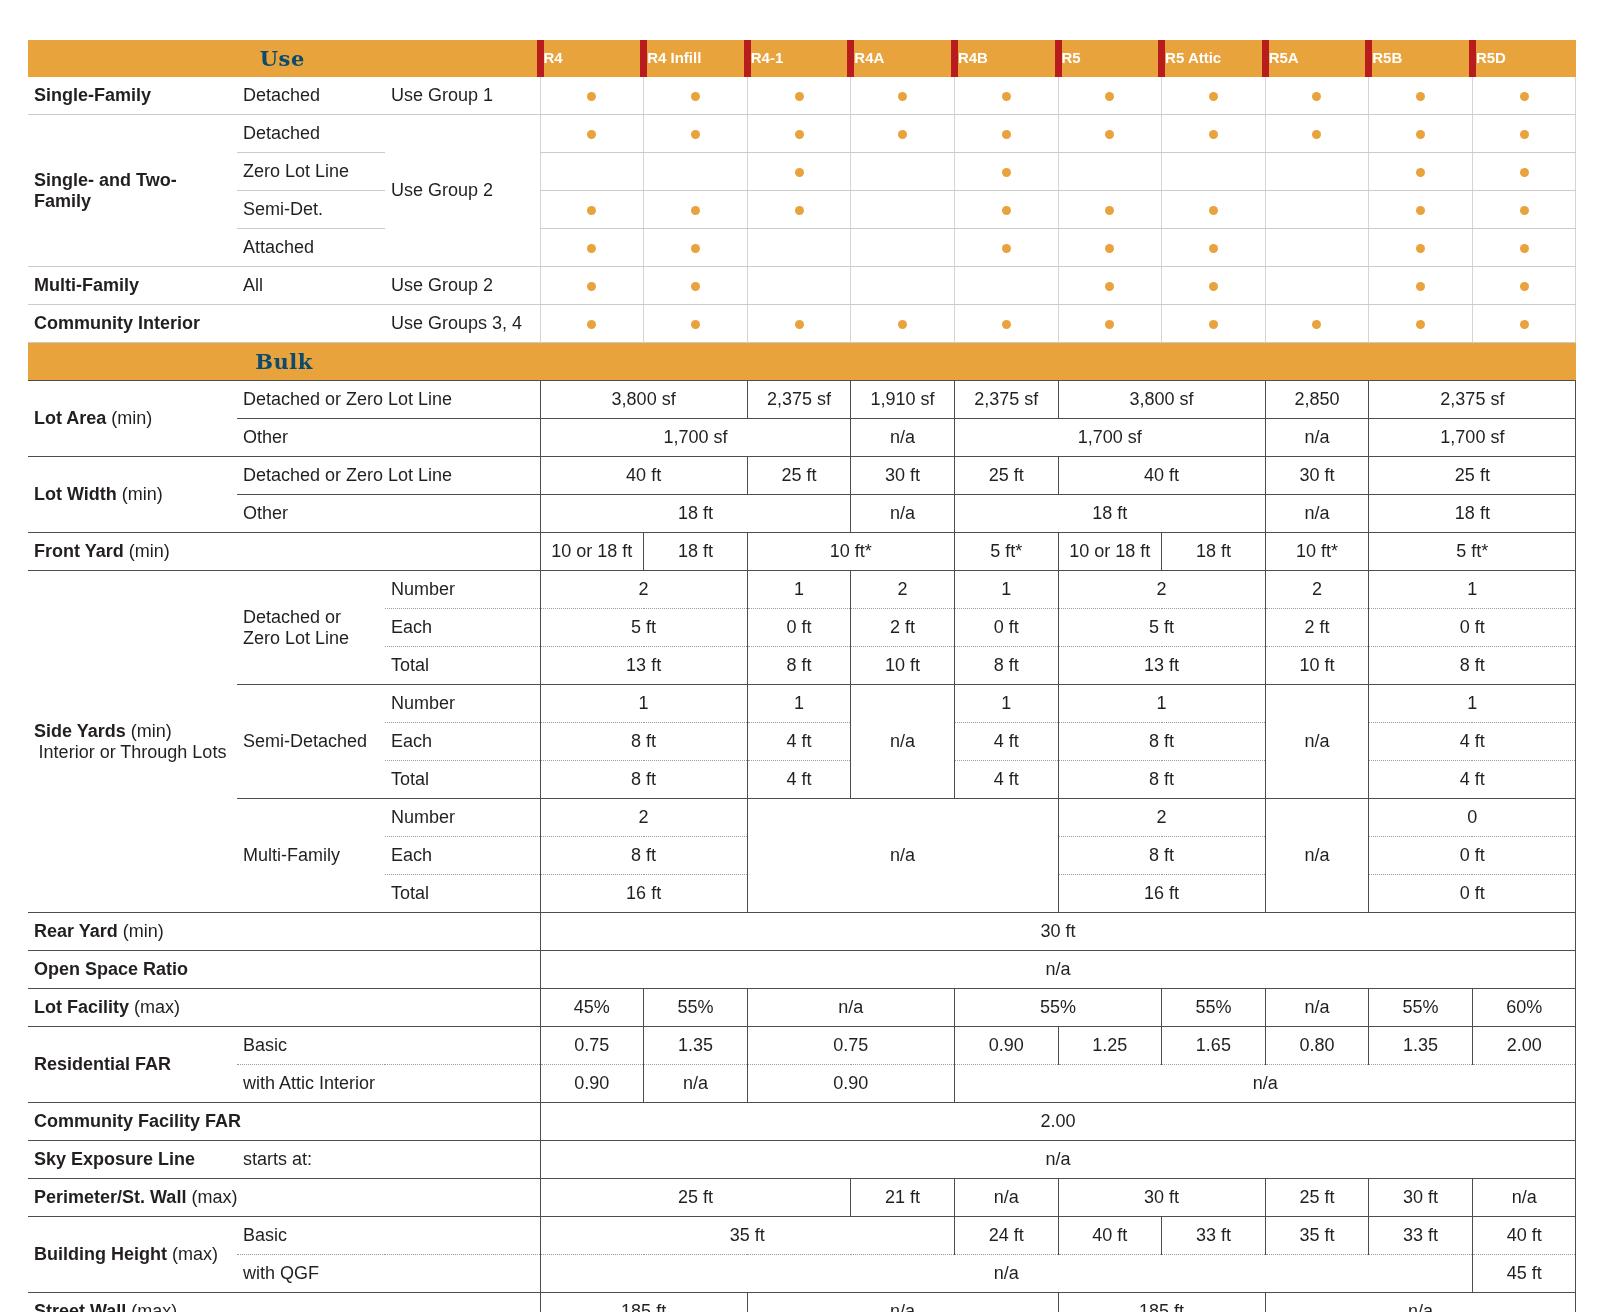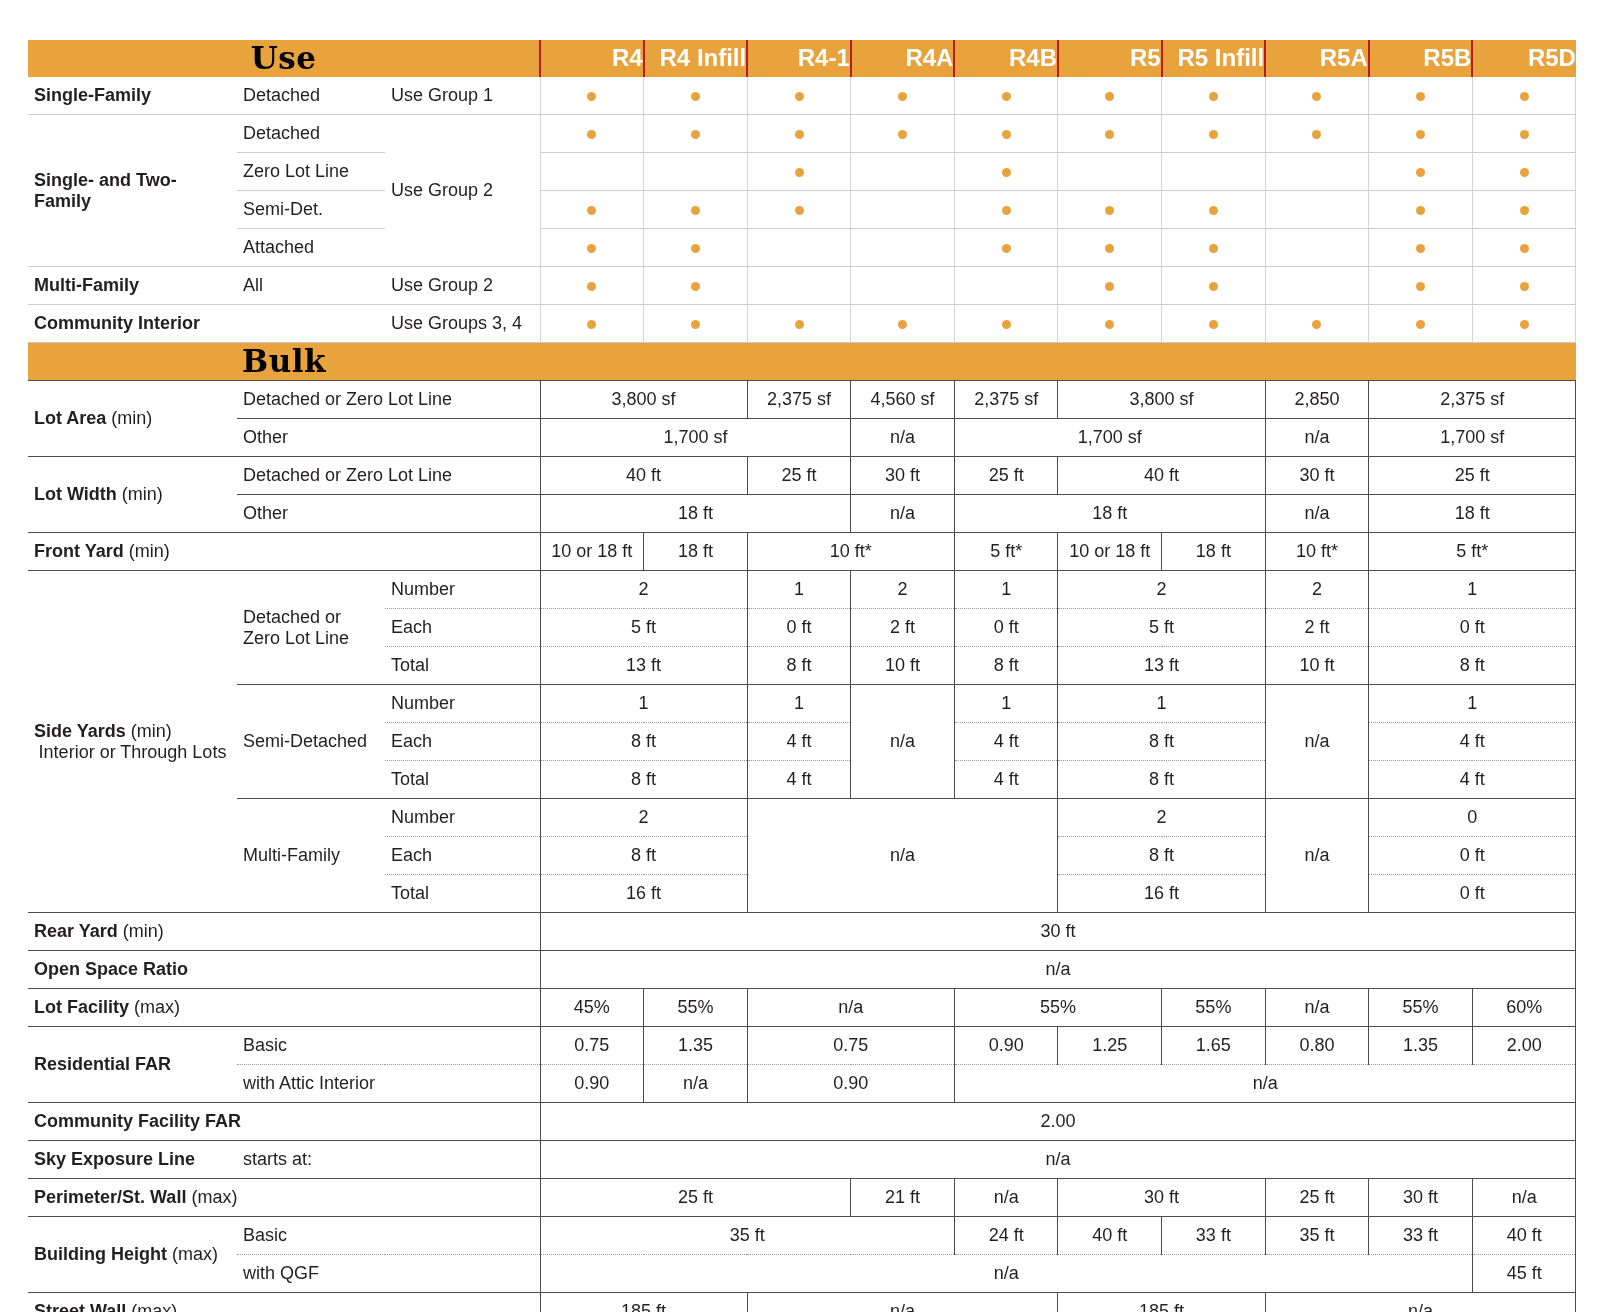--- a/index.html
+++ b/index.html
@@ -25,33 +25,33 @@
     font-weight: normal;
     text-align: left;
     vertical-align: middle;
     line-height: 1.12;
   }
 
   
   .band-row th, .band-row td { height: 37px; padding: 0; }
   .band-title { background: #E8A33D; text-align: center; }
   .band-text {
-    color: #000000;
+    color: #0c4a6e;
     font-family: "DejaVu Serif", serif;
     font-weight: bold;
-    font-size: 31px;
+    font-size: 21px;
     letter-spacing: 0.5px;
   }
   .dh {
     background: #E8A33D;
     color: #ffffff;
     font-weight: bold;
-    text-align: right;
-    font-size: 24px;
-    border-left: 2px solid #b91c1c;
+    text-align: left;
+    font-size: 15px;
+    border-left: 7px solid #b91c1c;
   }
   .band-fill { background: #E8A33D; }
 
   
   .lb { font-weight: bold; }
   .subline { display: block; text-align: center; }
   .c1 { padding-left: 6px; }
 
   
   .val { text-align: center; padding: 2px 1px; white-space: nowrap; }
@@ -86,21 +86,21 @@
     </colgroup>
     <tbody id="table-body">
         <tr class="band-row">
           <th class="band-title" colspan="3"><span class="band-text">Use</span></th>
           <th class="dh"><span>R4</span></th>
           <th class="dh"><span>R4 Infill</span></th>
           <th class="dh"><span>R4-1</span></th>
           <th class="dh"><span>R4A</span></th>
           <th class="dh"><span>R4B</span></th>
           <th class="dh"><span>R5</span></th>
-          <th class="dh"><span>R5 Infill</span></th>
+          <th class="dh"><span>R5 Attic</span></th>
           <th class="dh"><span>R5A</span></th>
           <th class="dh"><span>R5B</span></th>
           <th class="dh"><span>R5D</span></th>
         </tr>
         <tr class="use-row">
           <td class="c1"><span class="lb">Single-Family</span></td>
           <td class="c2"><span class="lt">Detached</span></td>
           <td class="c3"><span class="lt">Use Group 1</span></td>
           <td class="dotc"><span class="dot"></span></td>
           <td class="dotc"><span class="dot"></span></td>
@@ -198,21 +198,21 @@
         </tr>
         <tr class="band-row">
           <td class="band-title" colspan="3"><span class="band-text">Bulk</span></td>
           <td class="band-fill" colspan="10"></td>
         </tr>
         <tr class="bulk-row solid">
           <td class="c1" rowspan="2"><span class="lb">Lot Area</span><span class="lt"> (min)</span></td>
           <td class="c2" colspan="2"><span class="lt">Detached or Zero Lot Line</span></td>
           <td class="val" colspan="2"><span>3,800 sf</span></td>
           <td class="val"><span>2,375 sf</span></td>
-          <td class="val"><span>4,560 sf</span></td>
+          <td class="val"><span>1,910 sf</span></td>
           <td class="val"><span>2,375 sf</span></td>
           <td class="val" colspan="2"><span>3,800 sf</span></td>
           <td class="val"><span>2,850</span></td>
           <td class="val" colspan="2"><span>2,375 sf</span></td>
         </tr>
         <tr class="bulk-row solid">
           <td class="c2" colspan="2"><span class="lt">Other</span></td>
           <td class="val" colspan="3"><span>1,700 sf</span></td>
           <td class="val"><span>n/a</span></td>
           <td class="val" colspan="3"><span>1,700 sf</span></td>

